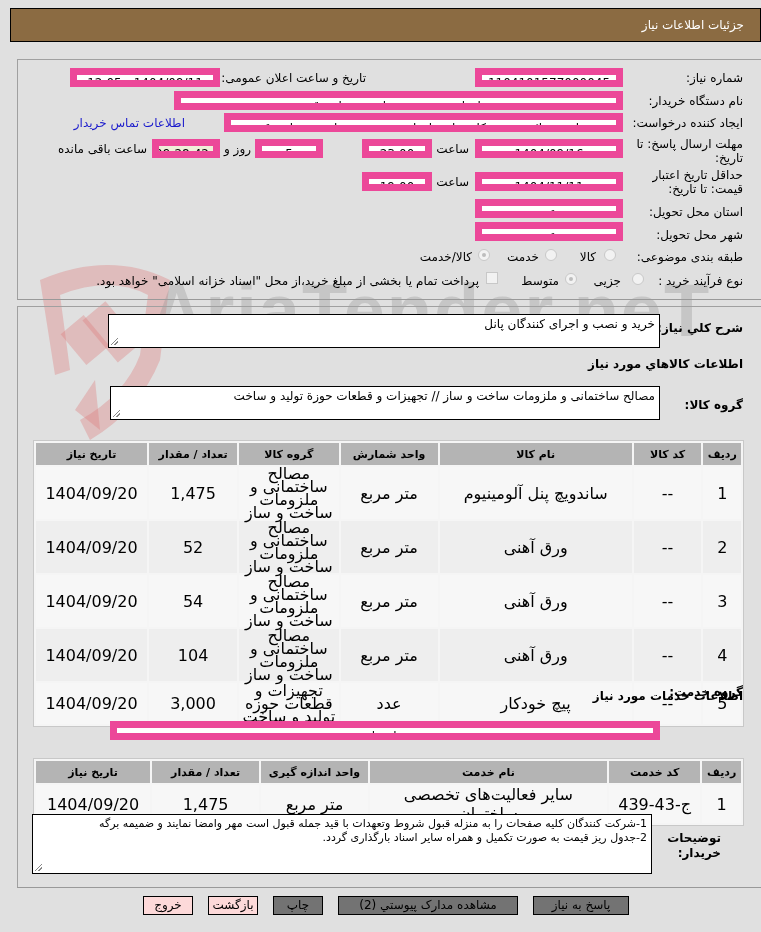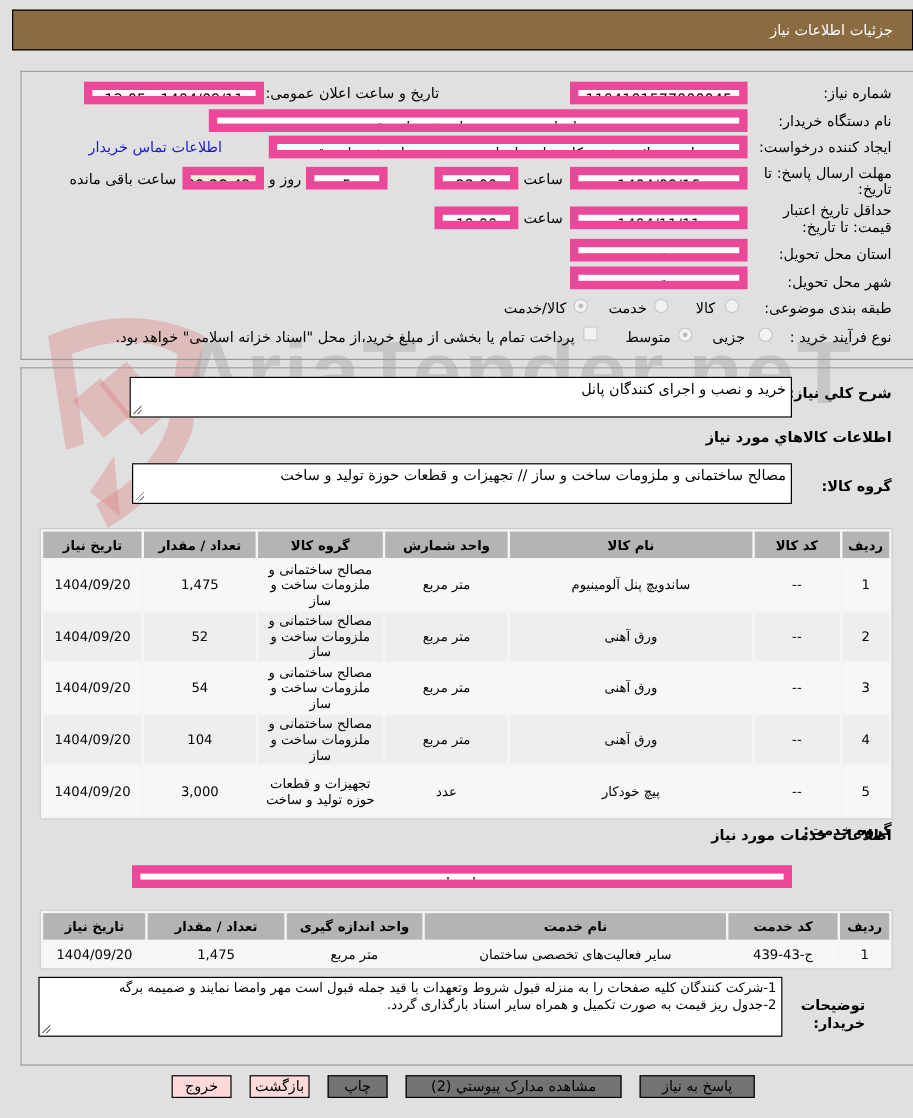--- a/index.html
+++ b/index.html
@@ -32,21 +32,21 @@
   .radio.on::after { content:""; position:absolute; left:3px; top:3px; width:4px; height:4px; border-radius:50%; background:#bdbdbd; }
   .check { position:absolute; width:12px; height:12px; border:1px solid #c8c8c8; background:#f2f2f2; box-sizing:border-box; }
 
   .bold { font-weight:bold; }
   .ta { position:absolute; background:#fff; border:1px solid #000; box-sizing:border-box; padding:2px 4px; font-size:12px; }
   .grip { position:absolute; left:2px; bottom:2px; width:7px; height:7px;
     background:linear-gradient(135deg, transparent 45%, #888 45%, #888 55%, transparent 55%, transparent 70%, #888 70%, #888 80%, transparent 80%); }
 
   table.grid { position:absolute; border-collapse:separate; border-spacing:2px; background:#f5f5f5; border:1px solid #c8c8c8; }
   table.grid th { background:#b4b4b4; font-size:11px; font-weight:bold; height:22px; padding:0 2px; }
-  table.grid td { font-size:11px; text-align:center; padding:0 3px; background:#f7f7f7; }
+  table.grid td { font-size:16px; text-align:center; padding:0 3px; background:#f7f7f7; }
   table.grid tr.alt td { background:#eeeeee; }
   table.grid td.grp { line-height:13px; }
 
   .btn { position:absolute; top:896px; height:19px; border:1px solid #000; box-sizing:border-box; font-size:12px; text-align:center; line-height:17px; cursor:pointer; }
   .btn.green { background:#737373; }
   .btn.red { background:#fdd9d9; }
 
   .wm { position:absolute; left:20px; top:250px; width:180px; height:200px; pointer-events:none; }
   .wmtext { position:absolute; left:150px; top:268px; font-size:74px; font-weight:bold; color:rgba(150,150,150,0.35); letter-spacing:2px; direction:ltr; font-family:"Liberation Sans", sans-serif; pointer-events:none; white-space:nowrap; }
 </style>
@@ -216,21 +216,21 @@
       <td>سایر فعالیت‌های تخصصی ساختمان</td>
       <td>متر مربع</td>
       <td>1,475</td>
       <td>1404/09/20</td>
     </tr>
   </tbody>
 </table>
 
 <div class="lbl bold" style="right:40px; top:831px;">توضیحات</div>
 <div class="lbl bold" style="right:40px; top:846px;">خریدار:</div>
-<div class="ta" style="left:32px; top:814px; width:620px; height:50px; text-align:right; font-size:11px; line-height:14px;">
+<div class="ta" style="left:32px; top:814px; width:620px; height:60px; text-align:right; font-size:11px; line-height:14px;">
   <div>1-شرکت کنندگان کلیه صفحات را به منزله قبول شروط وتعهدات با قید جمله قبول است مهر وامضا نمایند و ضمیمه برگه</div>
   <div>2-جدول ریز قیمت به صورت تکمیل و همراه سایر اسناد بارگذاری گردد.</div>
   <span class="grip"></span>
 </div>
 
 <div class="btn green" style="left:533px; width:96px;">پاسخ به نیاز</div>
 <div class="btn green" style="left:338px; width:180px;">مشاهده مدارک پیوستي (2)</div>
 <div class="btn green" style="left:273px; width:50px;">چاپ</div>
 <div class="btn red" style="left:208px; width:50px;">بازگشت</div>
 <div class="btn red" style="left:143px; width:50px;">خروج</div>

